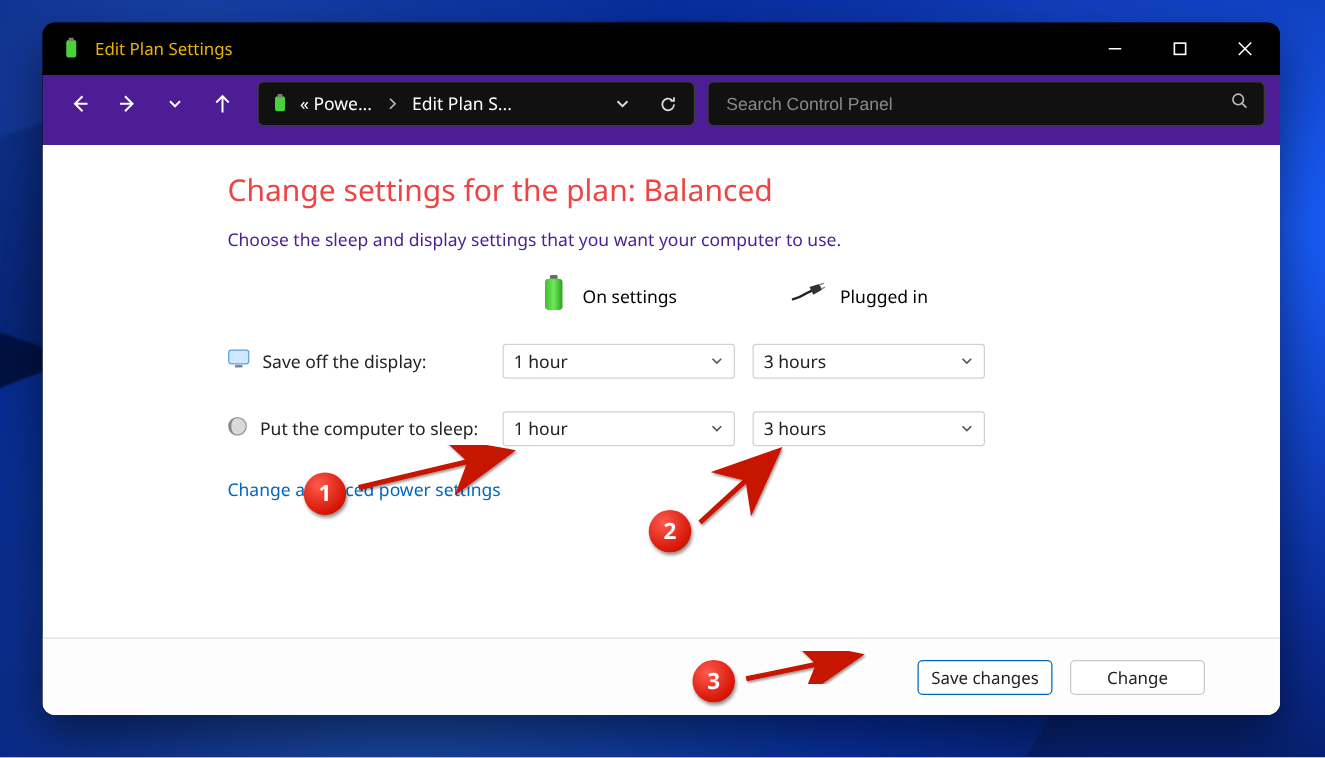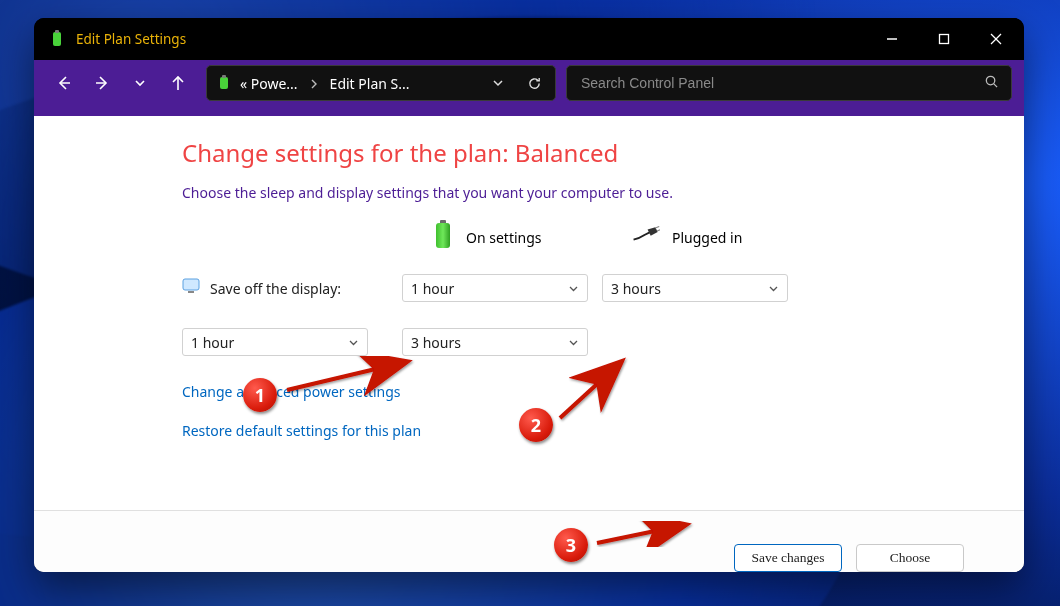--- a/index.html
+++ b/index.html
@@ -124,24 +124,23 @@
   .combo .chev { color:#555; }
 
   .link-row { margin-top: 2px; margin-bottom: 16px; }
   .link { color:#0067c0; font-size:14px; }
 
   .footer {
     position:absolute; left:0; right:0; bottom:0;
     height: 62px;
     border-top: 1px solid #e0e0e0;
     background:#fdfdfd;
-    display:flex; align-items:flex-end; justify-content:flex-end;
+    display:flex; align-items:center; justify-content:flex-end;
     gap: 14px;
     padding-right: 60px;
-    font-family: Liberation Serif, serif;
   }
   .btn {
     min-width: 108px; height: 28px;
     border: 1px solid #c9c9c9;
     border-radius: 4px;
     background:#fff;
     display:flex; align-items:center; justify-content:center;
     font-size:13.5px;
     color:#222;
   }
@@ -323,47 +322,53 @@
         </div>
         <div class="combo">
           <span>3 hours</span>
           <span class="chev"><svg width="11" height="11" viewBox="0 0 11 11">
                 <path d="M2 4 L5.5 7.5 L9 4" fill="none" stroke="#555" stroke-width="1.3"></path>
               </svg></span>
         </div>
       </div>
 
       <div class="setting-row">
+        <div class="setting-label">
+          <span>
+            <svg width="16" height="16" viewBox="0 0 16 16">
+              <circle cx="8" cy="8" r="7" fill="#d9d9d9" stroke="#999"></circle>
+              <path d="M8 1 A7 7 0 0 0 8 15 A5 7 0 0 1 8 1 Z" fill="#888"></path>
+            </svg>
+          </span>
+          <span>Put the computer to sleep:</span>
+        </div>
         <div class="combo">
           <span>1 hour</span>
           <span class="chev"><svg width="11" height="11" viewBox="0 0 11 11">
                 <path d="M2 4 L5.5 7.5 L9 4" fill="none" stroke="#555" stroke-width="1.3"></path>
               </svg></span>
         </div>
         <div class="combo">
           <span>3 hours</span>
           <span class="chev"><svg width="11" height="11" viewBox="0 0 11 11">
                 <path d="M2 4 L5.5 7.5 L9 4" fill="none" stroke="#555" stroke-width="1.3"></path>
               </svg></span>
         </div>
       </div>
 
       <div class="link-row">
         <span class="link">Change advanced power settings</span>
       </div>
-      <div class="link-row" style="margin-top:20px;">
-        <span class="link">Restore default settings for this plan</span>
-      </div>
 
       <div class="footer">
         <div class="btn primary">
           <span>Save changes</span>
         </div>
         <div class="btn">
-          <span>Choose</span>
+          <span>Change</span>
         </div>
       </div>
 
     </div>
   </div>
 
   <svg class="arrow-svg" style="left:0; top:0;" width="1060" height="606">
     <defs>
       <marker id="ah" markerWidth="14" markerHeight="12" refX="12" refY="6" orient="auto">
         <path d="M0 0 L14 6 L0 12 L4 6 Z" fill="#c61206"></path>

